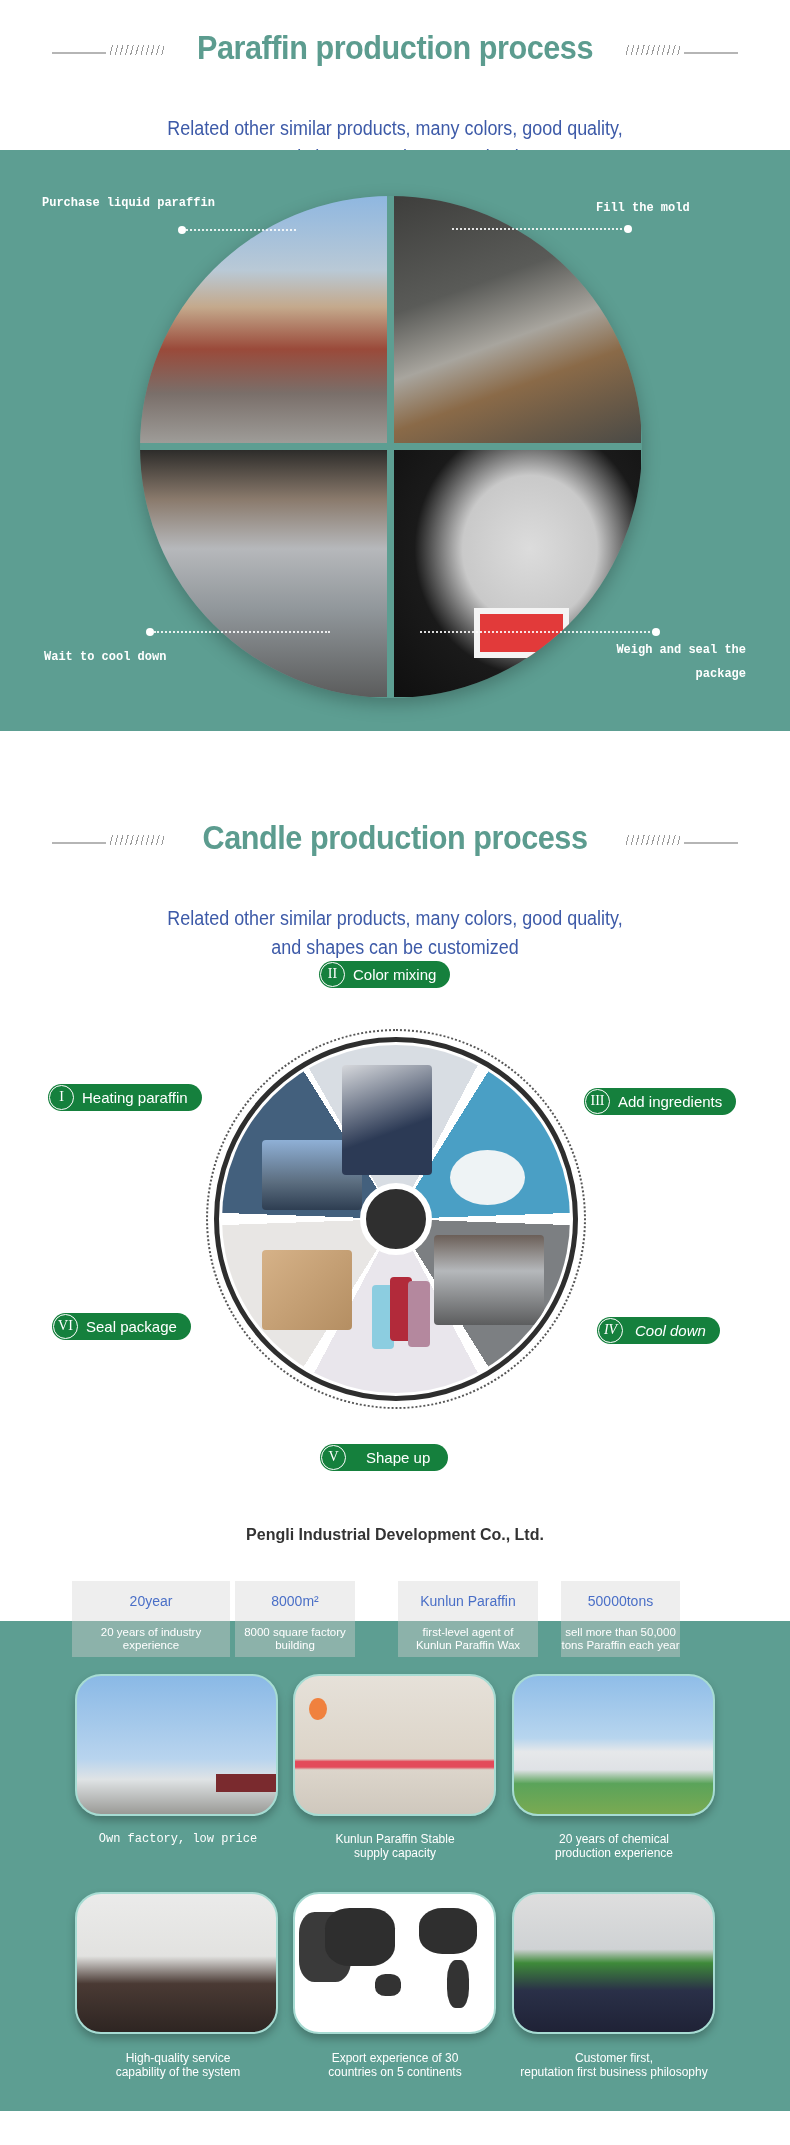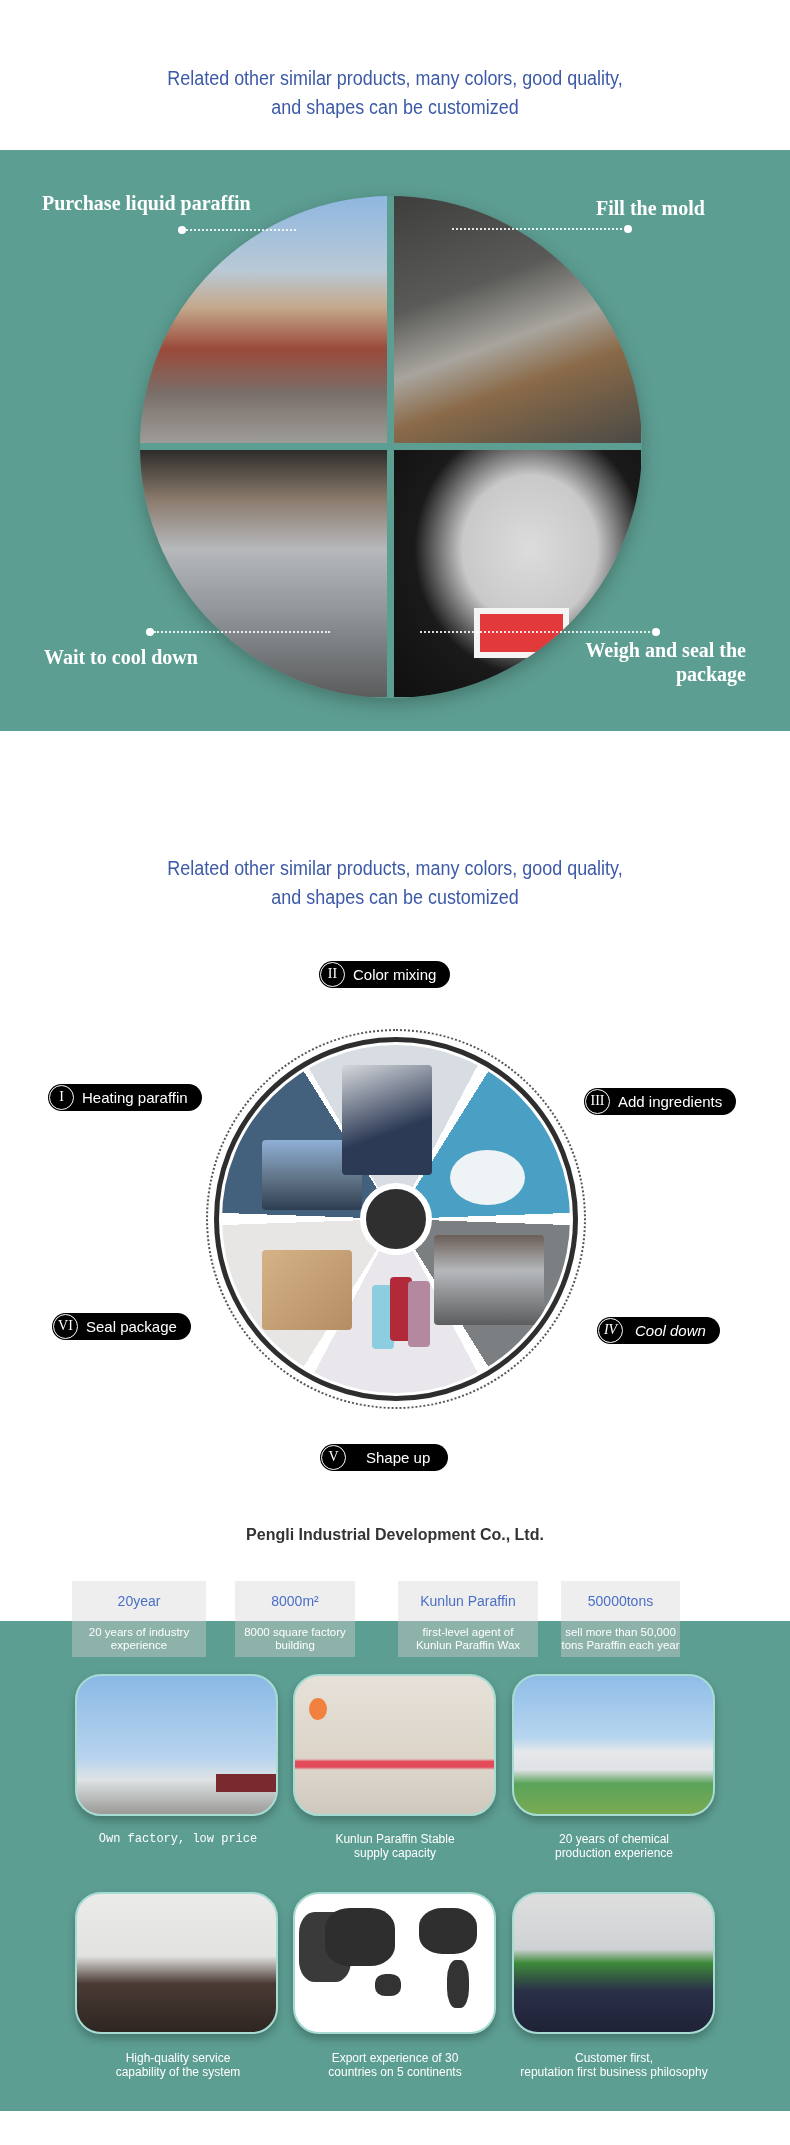--- a/index.html
+++ b/index.html
@@ -15,55 +15,62 @@
   
   .teal-band-1 { position: absolute; left: 0; top: 150px; width: 790px; height: 581px; background: #5d9e92; }
   .disc-1 { position: absolute; left: 140px; top: 196px; width: 502px; height: 502px; border-radius: 50%; overflow: hidden; box-shadow: 0 6px 18px rgba(0,0,0,0.25); }
   .quad { position: absolute; width: 247px; height: 247px; }
   .q-tl { left: 0; top: 0; background: linear-gradient(180deg, #8fb7e0 0%, #b9c9d6 30%, #c4a98c 45%, #9a4a3a 62%, #7a6f6a 80%, #9e9c98 100%); }
   .q-tr { left: 254px; top: 0; background: linear-gradient(160deg, #3e3e3c 0%, #5a5b58 35%, #a8a59e 55%, #8a6a48 70%, #4a4a46 100%); }
   .q-bl { left: 0; top: 254px; background: linear-gradient(180deg, #2d2c2a 0%, #8a7a6c 20%, #b6b8bb 40%, #90969a 65%, #5b5c5c 100%); }
   .q-br { left: 254px; top: 254px; background: radial-gradient(ellipse at 55% 40%, #dcdcdc 0%, #c9c9c9 35%, #1a1a1a 60%, #0f0f0f 100%); }
   .q-br .scale-label { position: absolute; left: 80px; top: 158px; width: 95px; height: 50px; background: #e23a3a; border: 6px solid #f4f4f4; }
 
-  .step-label { position: absolute; color: #ffffff; font-family: Liberation Serif, serif; font-weight: bold; font-size: 20px; line-height: 24px; }
+  .step-label { position: absolute; color: #ffffff; font-family: Liberation Mono, monospace; font-weight: bold; font-size: 12px; line-height: 24px; }
   .dotline { position: absolute; height: 2px; border-top: 2px dotted rgba(255,255,255,0.85); }
   .dot { position: absolute; width: 8px; height: 8px; border-radius: 50%; background: #ffffff; }
 
   
   .wheel-outer { position: absolute; left: 206px; top: 1029px; width: 380px; height: 380px; border-radius: 50%; border: 2px dotted #555; }
   .wheel-ring { position: absolute; left: 214px; top: 1037px; width: 364px; height: 364px; border-radius: 50%; border: 5px solid #2e2e2e; background: #fff; }
   .wheel-inner { position: absolute; left: 222px; top: 1045px; width: 348px; height: 348px; border-radius: 50%; overflow: hidden; background: conic-gradient(from -30deg,
       #d8dde3 0deg 58deg, #ffffff 58deg 62deg,
       #4a9fc5 62deg 118deg, #ffffff 118deg 122deg,
       #7c7f82 122deg 178deg, #ffffff 178deg 182deg,
       #e9e6ec 182deg 238deg, #ffffff 238deg 242deg,
       #e8e6e4 242deg 298deg, #ffffff 298deg 302deg,
       #43607d 302deg 358deg, #ffffff 358deg 360deg); }
   .wheel-hub { position: absolute; left: 360px; top: 1183px; width: 72px; height: 72px; border-radius: 50%; background: #2f2f2f; border: 6px solid #fff; }
   .wheel-item { position: absolute; border-radius: 4px; }
 
-  .pill { position: absolute; height: 27px; background: #000000; border-radius: 14px; color: #fff; font-family: "Liberation Sans", sans-serif; font-size: 15px; line-height: 27px; padding-left: 34px; padding-right: 14px; white-space: nowrap; }
+  .pill { position: absolute; height: 27px; background: #15803d; border-radius: 14px; color: #fff; font-family: "Liberation Sans", sans-serif; font-size: 15px; line-height: 27px; padding-left: 34px; padding-right: 14px; white-space: nowrap; }
   .pill-num { position: absolute; left: 1px; top: 1px; width: 25px; height: 25px; border-radius: 50%; border: 1.5px solid #ffffff; font-family: "Liberation Serif", serif; font-size: 14px; line-height: 22px; text-align: center; }
 
   .company-title { position: absolute; left: 0; width: 790px; top: 1526px; text-align: center; color: #333; font-family: "Liberation Sans", sans-serif; font-weight: bold; font-size: 16px; }
 
   .teal-band-2 { position: absolute; left: 0; top: 1621px; width: 790px; height: 490px; background: #5d9e92; }
   .stat-card { position: absolute; top: 1581px; height: 76px; background: rgba(235,235,235,0.85); }
   .stat-card .stat-lower { position: absolute; left: 0; right: 0; top: 40px; bottom: 0; background: rgba(80,140,128,0.55); }
   .stat-value { position: absolute; left: 0; right: 0; top: 12px; text-align: center; color: #4a6fc7; font-family: "Liberation Sans", sans-serif; font-size: 14px; }
   .stat-desc { position: absolute; left: 0; right: 0; top: 45px; text-align: center; color: #ffffff; font-family: "Liberation Sans", sans-serif; font-size: 11.5px; line-height: 13px; }
 
   .photo-card { position: absolute; width: 203px; height: 142px; border-radius: 26px; border: 2px solid #a7dcd3; overflow: hidden; box-shadow: 0 5px 8px rgba(0,0,0,0.25); }
   .photo-caption { position: absolute; width: 240px; text-align: center; color: #ffffff; font-family: "Liberation Sans", sans-serif; font-size: 12px; line-height: 14px; }
 </style>
 </head>
 <body>
 
 <div class="section-heading" style="top:28px;">
+  <div class="heading-row">
+    <span class="deco-line" style="left:52px;"></span>
+    <span class="deco-hatch" style="left:110px;"></span>
+    <div class="heading-title">Paraffin production process</div>
+    <span class="deco-hatch" style="left:626px;"></span>
+    <span class="deco-line" style="left:684px;"></span>
+  </div>
   <div style="margin-top:36px;">
     <div class="subtitle">Related other similar products, many colors, good quality,</div>
     <div class="subtitle">and shapes can be customized</div>
   </div>
 </div>
 
 <div class="teal-band-1"></div>
 <div class="disc-1">
   <div class="quad q-tl"></div>
   <div class="quad q-tr"></div>
@@ -86,20 +93,27 @@
 <span class="dotline" style="left:154px; top:631px; width:176px;"></span>
 
 <div class="step-label" style="left:540px; top:638px; text-align:right; width:206px;">
   <div>Weigh and seal the</div>
   <div>package</div>
 </div>
 <span class="dotline" style="left:420px; top:631px; width:234px;"></span>
 <span class="dot" style="left:652px; top:628px;"></span>
 
 <div class="section-heading" style="top:818px;">
+  <div class="heading-row">
+    <span class="deco-line" style="left:52px;"></span>
+    <span class="deco-hatch" style="left:110px;"></span>
+    <div class="heading-title">Candle production process</div>
+    <span class="deco-hatch" style="left:626px;"></span>
+    <span class="deco-line" style="left:684px;"></span>
+  </div>
   <div style="margin-top:36px;">
     <div class="subtitle">Related other similar products, many colors, good quality,</div>
     <div class="subtitle">and shapes can be customized</div>
   </div>
 </div>
 
 <div class="wheel-outer"></div>
 <div class="wheel-ring"></div>
 <div class="wheel-inner">
 
@@ -136,21 +150,21 @@
 </div>
 <div class="pill" style="left:320px; top:1444px; padding-left:46px; padding-right:18px;">
   <span class="pill-num">V</span>
   <span>Shape up</span>
 </div>
 
 <div class="company-title">Pengli Industrial Development Co., Ltd.</div>
 
 <div class="teal-band-2"></div>
 
-<div class="stat-card" style="left:72px; width:134px;">
+<div class="stat-card" style="left:72px; width:158px;">
   <div class="stat-lower"></div>
   <div class="stat-value">20year</div>
   <div class="stat-desc">
       <div>20 years of industry</div>
       <div>experience</div>
     </div>
 </div>
 <div class="stat-card" style="left:235px; width:120px;">
   <div class="stat-lower"></div>
   <div class="stat-value">8000m²</div>

